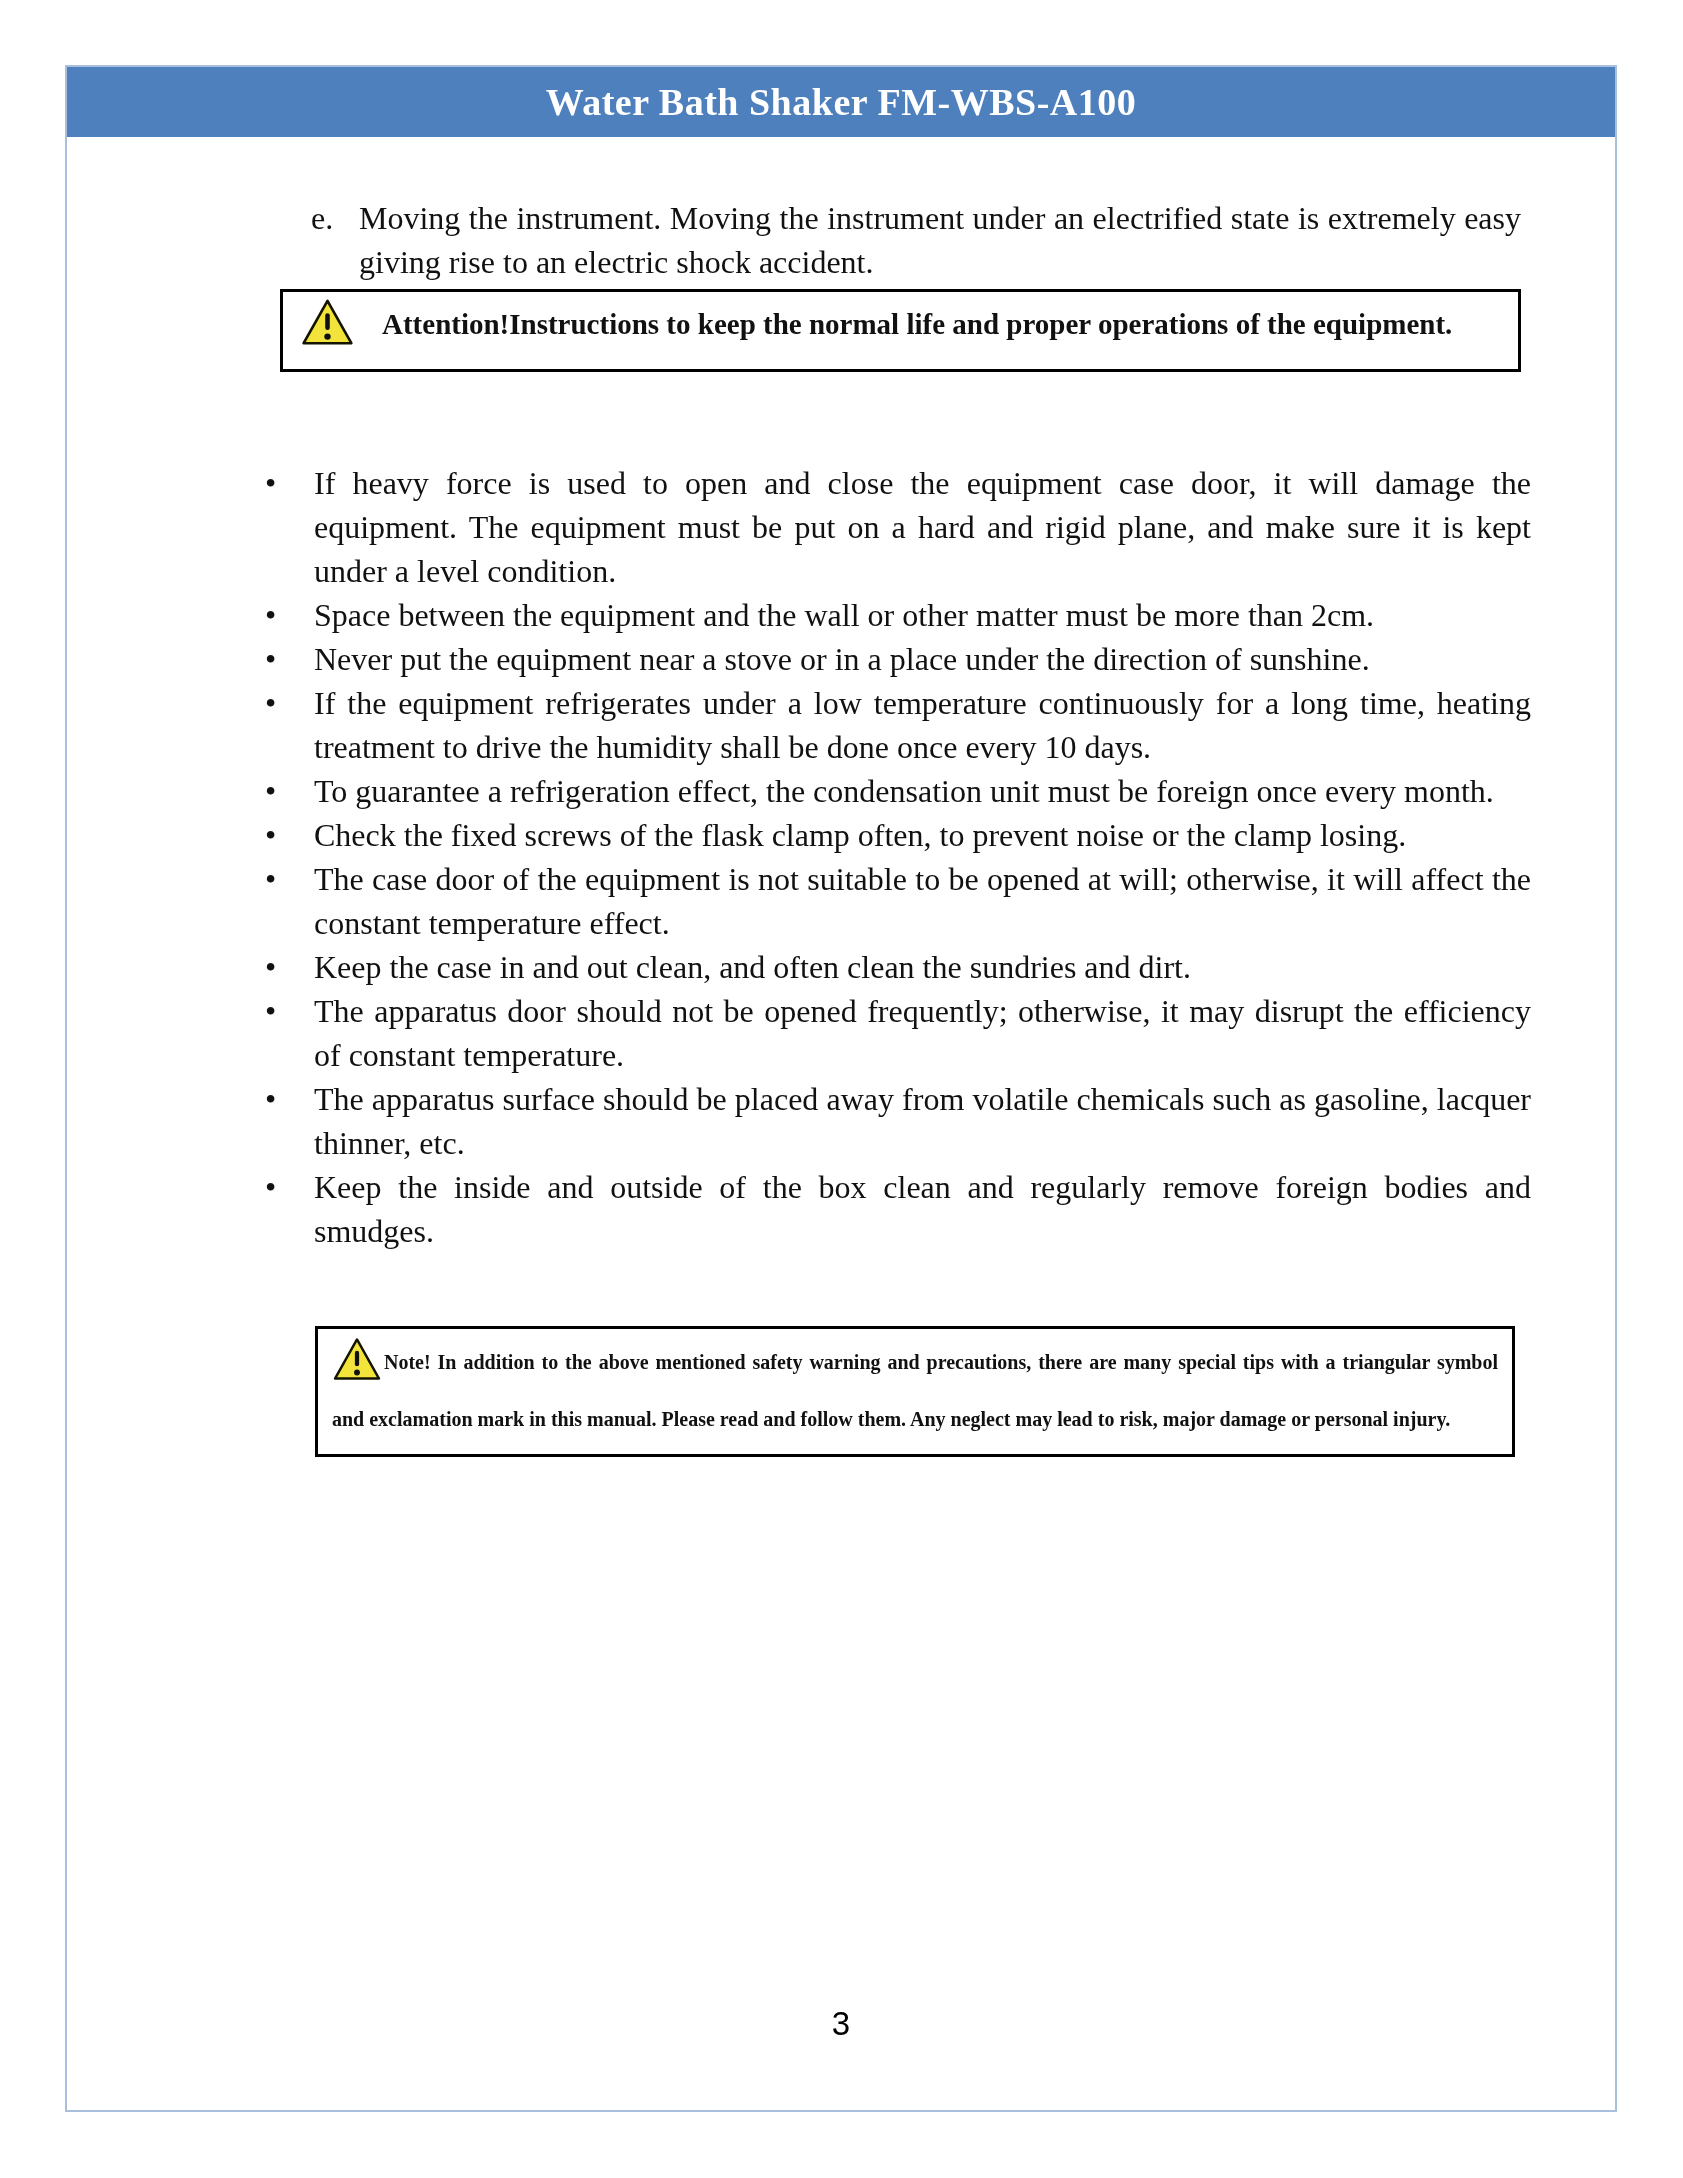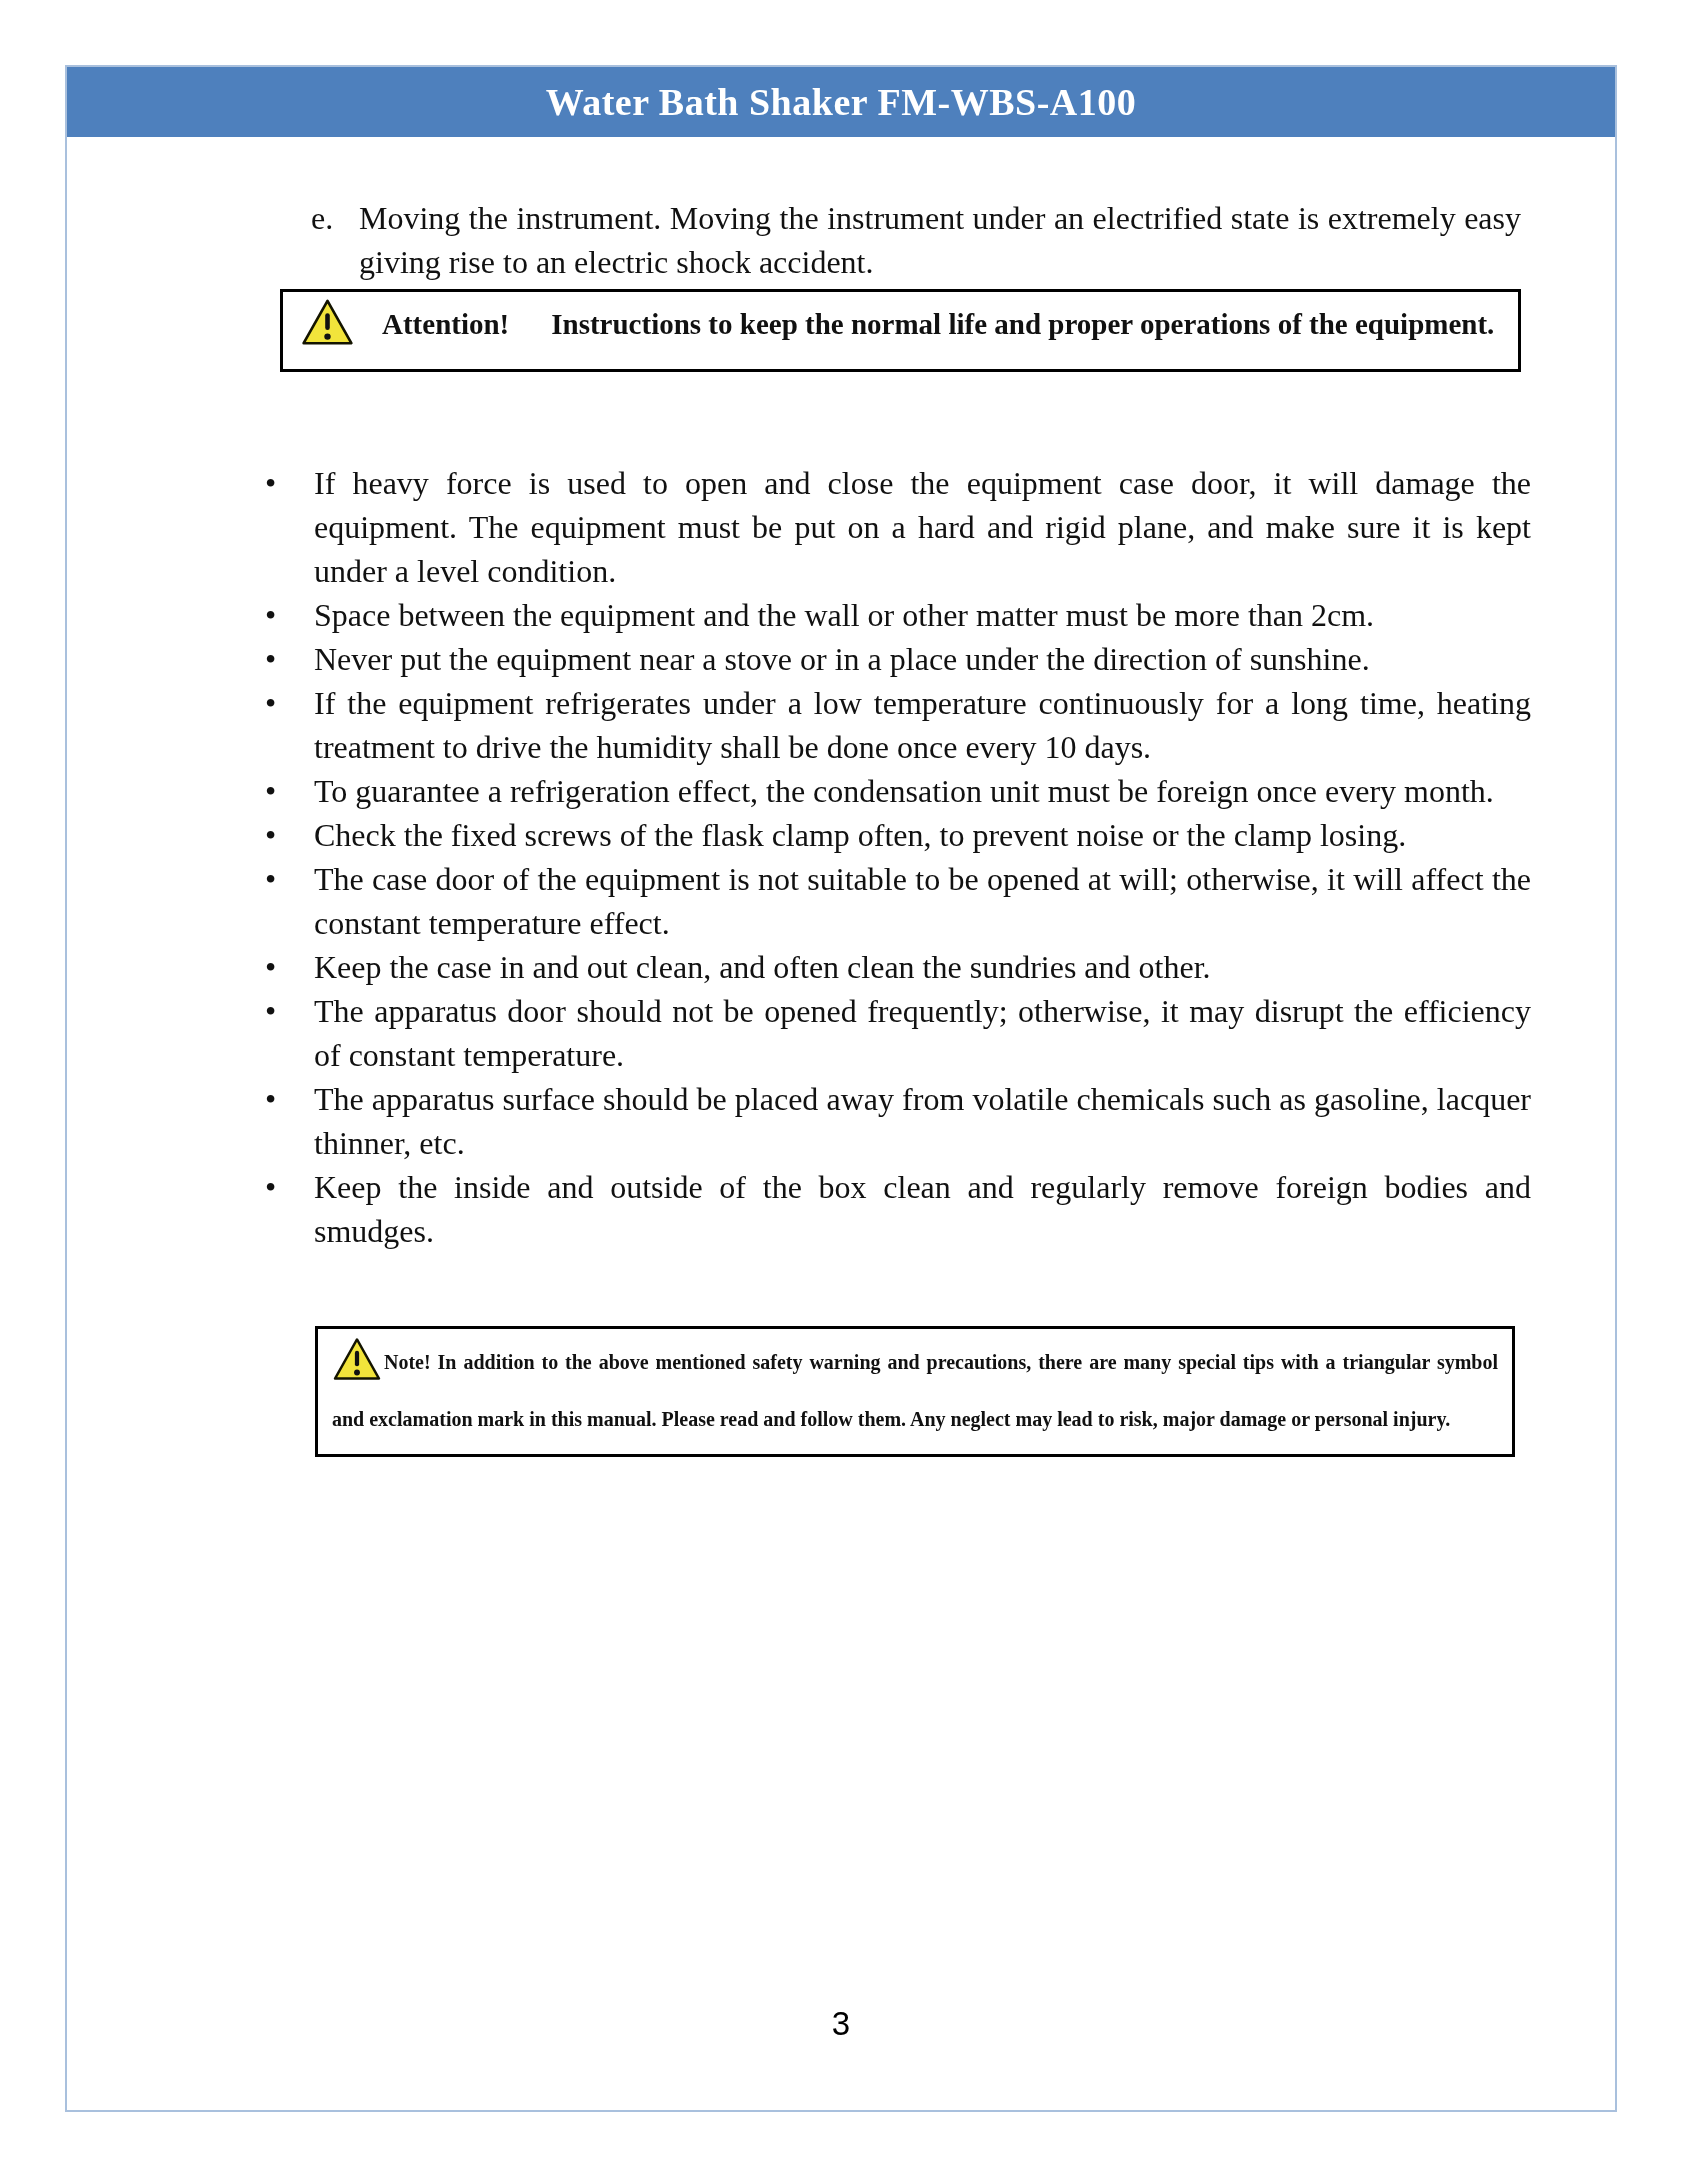--- a/index.html
+++ b/index.html
@@ -93,21 +93,20 @@
   }
   .warn-tri {
     display: inline-block;
     vertical-align: -12px;
     margin-right: 28px;
   }
   .note-box .warn-tri {
     margin-right: 2px;
   }
   .attn-label {
-    margin-right: 42px;
     text-align: right;
   }
 
   
   .bullet-list {
     position: absolute;
     left: 183px;
     top: 381px;
     width: 1268px;
     margin: 13px;
@@ -166,21 +165,21 @@
   </div>
 
   <ul class="bullet-list">
     <li>If heavy force is used to open and close the equipment case door, it will damage the equipment. The equipment must be put on a hard and rigid plane, and make sure it is kept under a level condition.</li>
     <li>Space between the equipment and the wall or other matter must be more than 2cm.</li>
     <li>Never put the equipment near a stove or in a place under the direction of sunshine.</li>
     <li>If the equipment refrigerates under a low temperature continuously for a long time, heating treatment to drive the humidity shall be done once every 10 days.</li>
     <li>To guarantee a refrigeration effect, the condensation unit must be foreign once every month.</li>
     <li>Check the fixed screws of the flask clamp often, to prevent noise or the clamp losing.</li>
     <li>The case door of the equipment is not suitable to be opened at will; otherwise, it will affect the constant temperature effect.</li>
-    <li>Keep the case in and out clean, and often clean the sundries and other.</li>
+    <li>Keep the case in and out clean, and often clean the sundries and dirt.</li>
     <li>The apparatus door should not be opened frequently; otherwise, it may disrupt the efficiency of constant temperature.</li>
     <li>The apparatus surface should be placed away from volatile chemicals such as gasoline, lacquer thinner, etc.</li>
     <li>Keep the inside and outside of the box clean and regularly remove foreign bodies and smudges.</li>
   </ul>
 
   <div class="warn-box note-box">
     <span class="warn-tri">
       <svg width="50" height="44" viewBox="0 0 60 54">
         <polygon points="30,3 57,51 3,51" fill="#f2e43b" stroke="#141400" stroke-width="3" stroke-linejoin="round"></polygon>
         <rect x="27.4" y="17" width="5.2" height="19" rx="2.6" fill="#111111"></rect>

